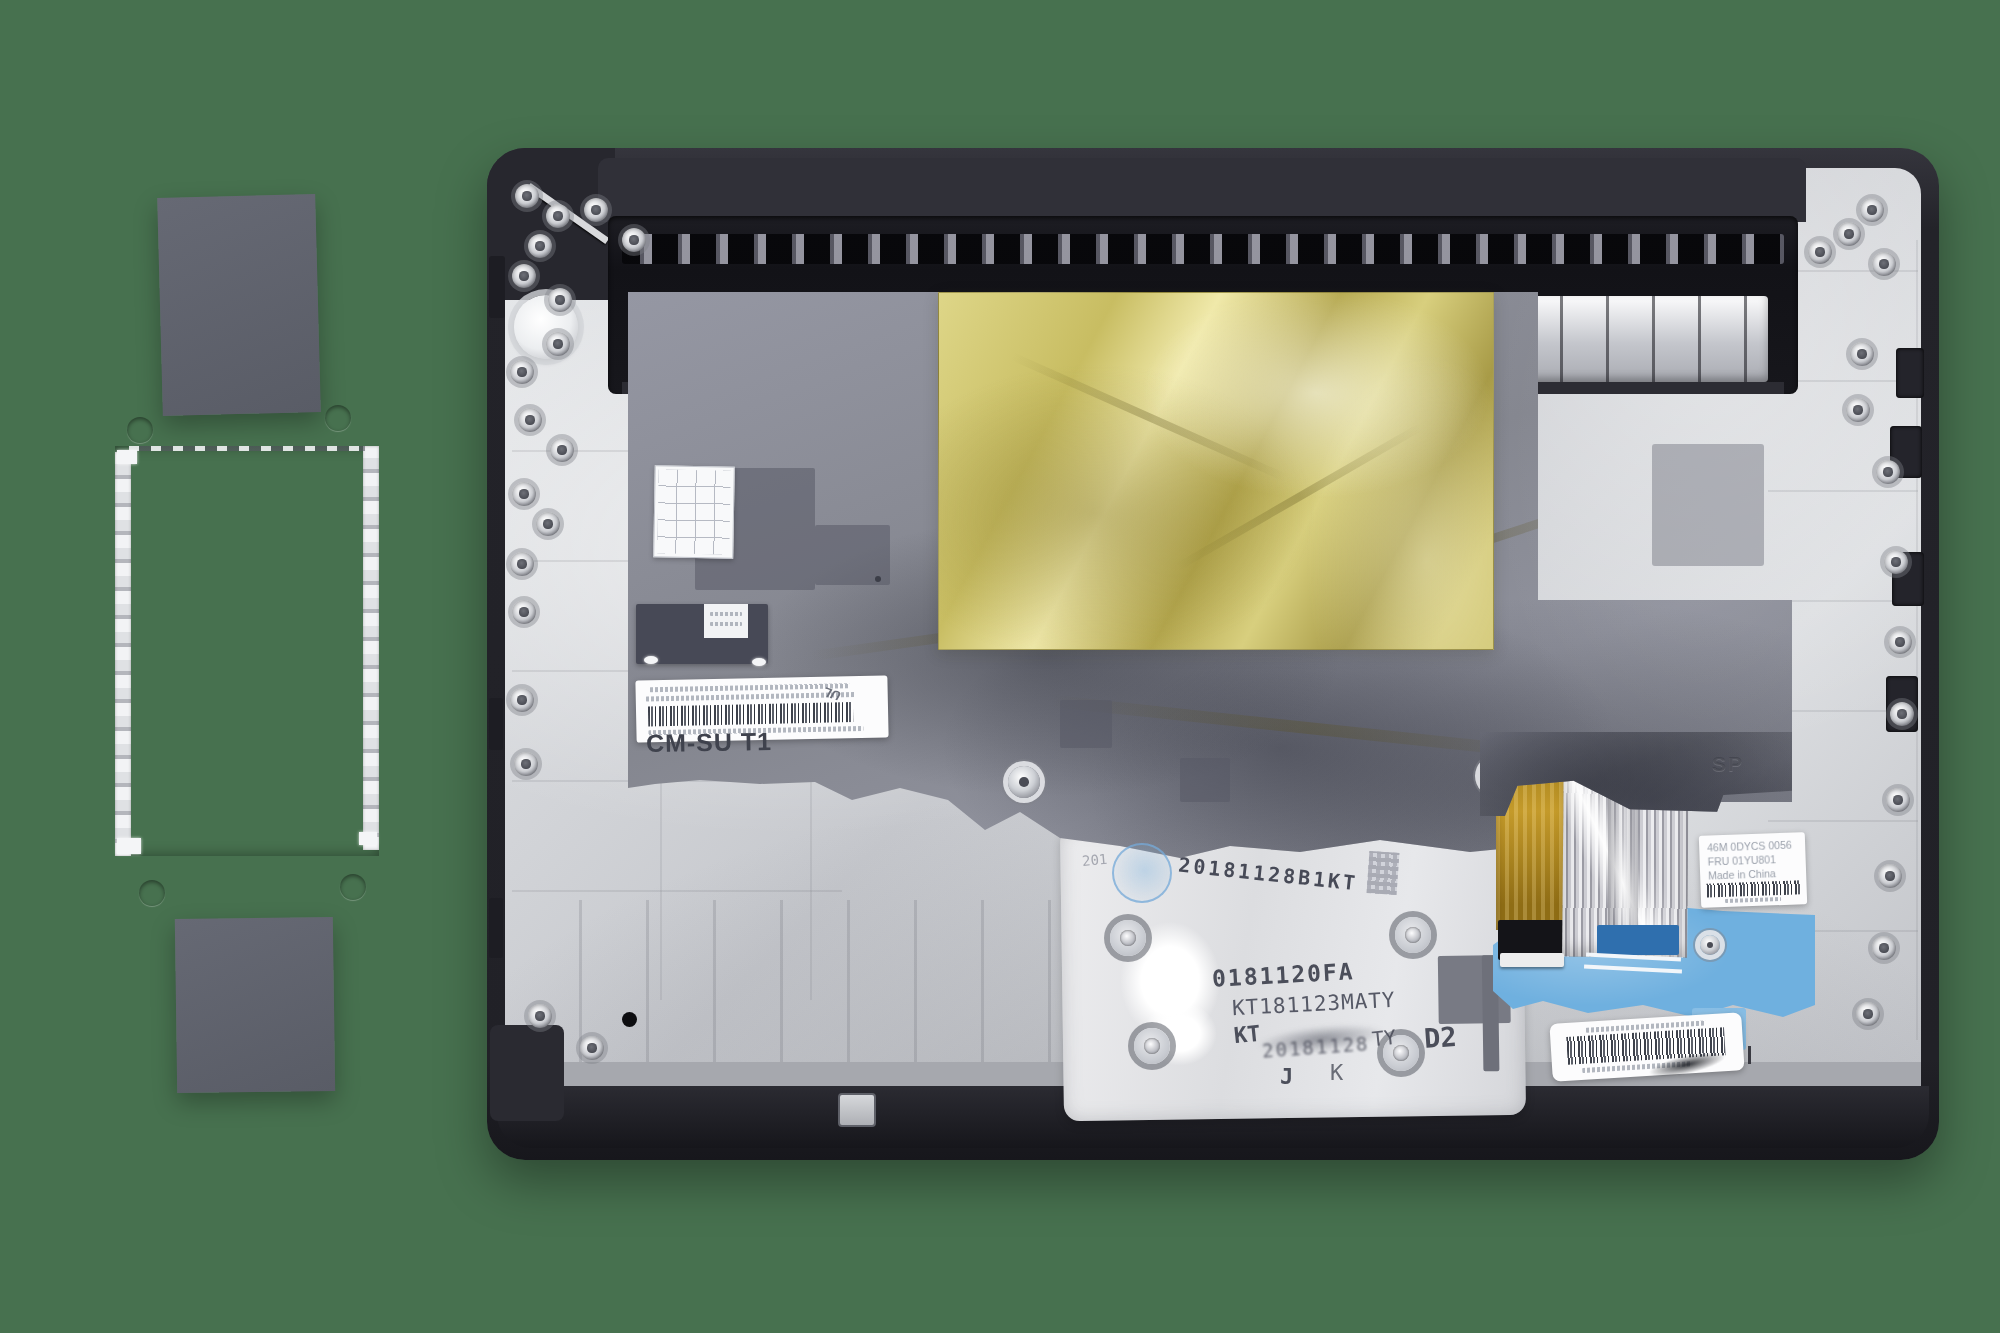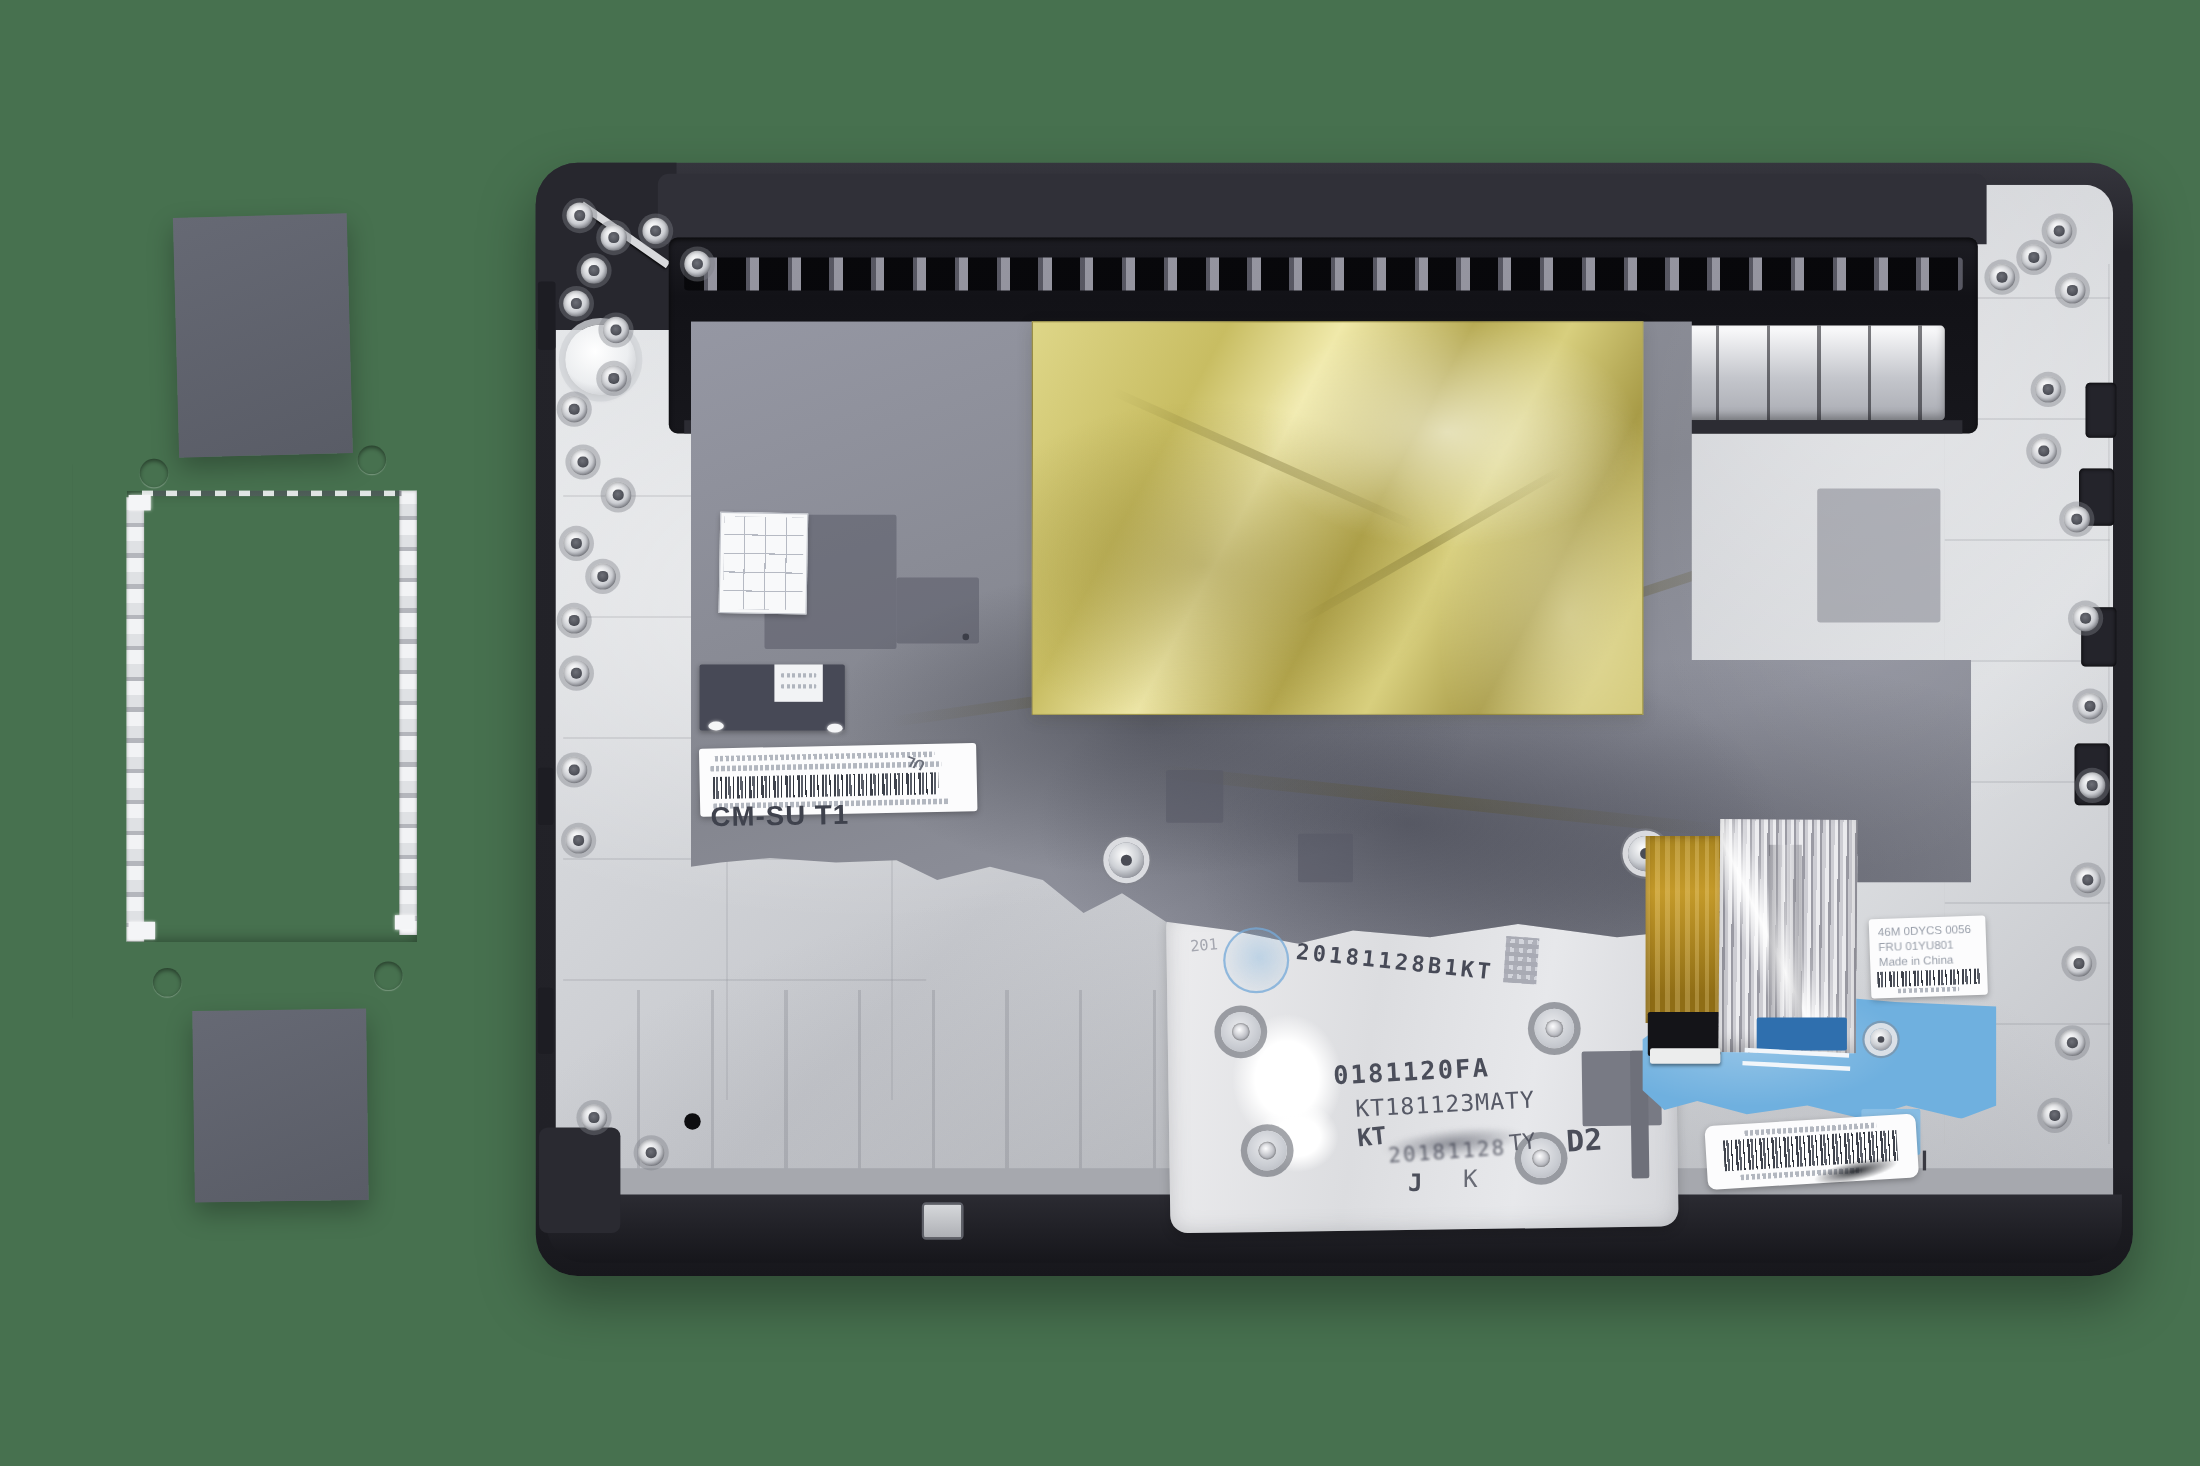--- a/index.html
+++ b/index.html
@@ -224,20 +224,24 @@
   <div class="abs" style="left:1608px;top:768px;width:30px;height:185px;z-index:7;background:linear-gradient(90deg,rgba(60,60,70,.35),rgba(255,255,255,.25),rgba(60,60,70,.3));"></div>
 
   <div class="abs blue" style="left:1493px;top:905px;width:322px;height:112px;z-index:6;
        clip-path:polygon(0 40px,30px 18px,70px 28px,105px 8px,160px 0,230px 6px,322px 10px,322px 100px,290px 112px,240px 100px,200px 112px,150px 100px,95px 108px,50px 96px,20px 104px,0 86px);"></div>
   <div class="abs" style="left:1597px;top:925px;width:82px;height:30px;z-index:7;background:#2f6fae;border-radius:2px;"></div>
   <div class="abs" style="left:1586px;top:955px;width:95px;height:4px;z-index:7;background:#f2f6fa;transform:rotate(3deg);"></div>
   <div class="abs" style="left:1584px;top:967px;width:98px;height:4px;z-index:7;background:#f2f6fa;transform:rotate(3deg);"></div>
   <div class="abs blue" style="left:1692px;top:1008px;width:54px;height:42px;z-index:6;border-radius:3px;"></div>
   <div class="abs screwhead" style="left:1700px;top:935px;width:20px;height:20px;z-index:7;"></div>
 
+  <div class="abs mylar" style="left:1480px;top:732px;width:312px;height:84px;z-index:8;
+       clip-path:polygon(0 0,100% 0,100% 70%,78% 75%,76% 95%,48% 92%,30% 58%,12% 64%,8% 100%,0 100%);">
+    <div class="abs" style="left:232px;top:20px;font-size:21px;font-weight:bold;letter-spacing:2px;color:rgba(58,60,70,.55);text-shadow:0 1px 0 rgba(255,255,255,.15);">SP</div>
+  </div>
 
   <div class="abs label" style="left:1700px;top:834px;width:106px;height:72px;z-index:9;transform:rotate(-2deg);">
     <div class="abs" style="left:8px;top:6px;font-size:10.5px;color:#9aa0ab;white-space:nowrap;filter:blur(.3px);">46M 0DYCS 0056</div>
     <div class="abs" style="left:8px;top:20px;font-size:10.5px;color:#9aa0ab;white-space:nowrap;filter:blur(.3px);">FRU 01YU801</div>
     <div class="abs" style="left:8px;top:34px;font-size:10.5px;color:#9aa0ab;white-space:nowrap;filter:blur(.3px);">Made in China</div>
     <div class="abs barcode" style="left:6px;top:48px;width:94px;height:14px;"></div>
     <div class="abs microtext" style="left:24px;top:64px;width:56px;height:4px;"></div>
   </div>
 
   <div class="abs label" style="left:1551px;top:1018px;width:192px;height:58px;z-index:9;border-radius:8px;transform:rotate(-3.5deg);">

